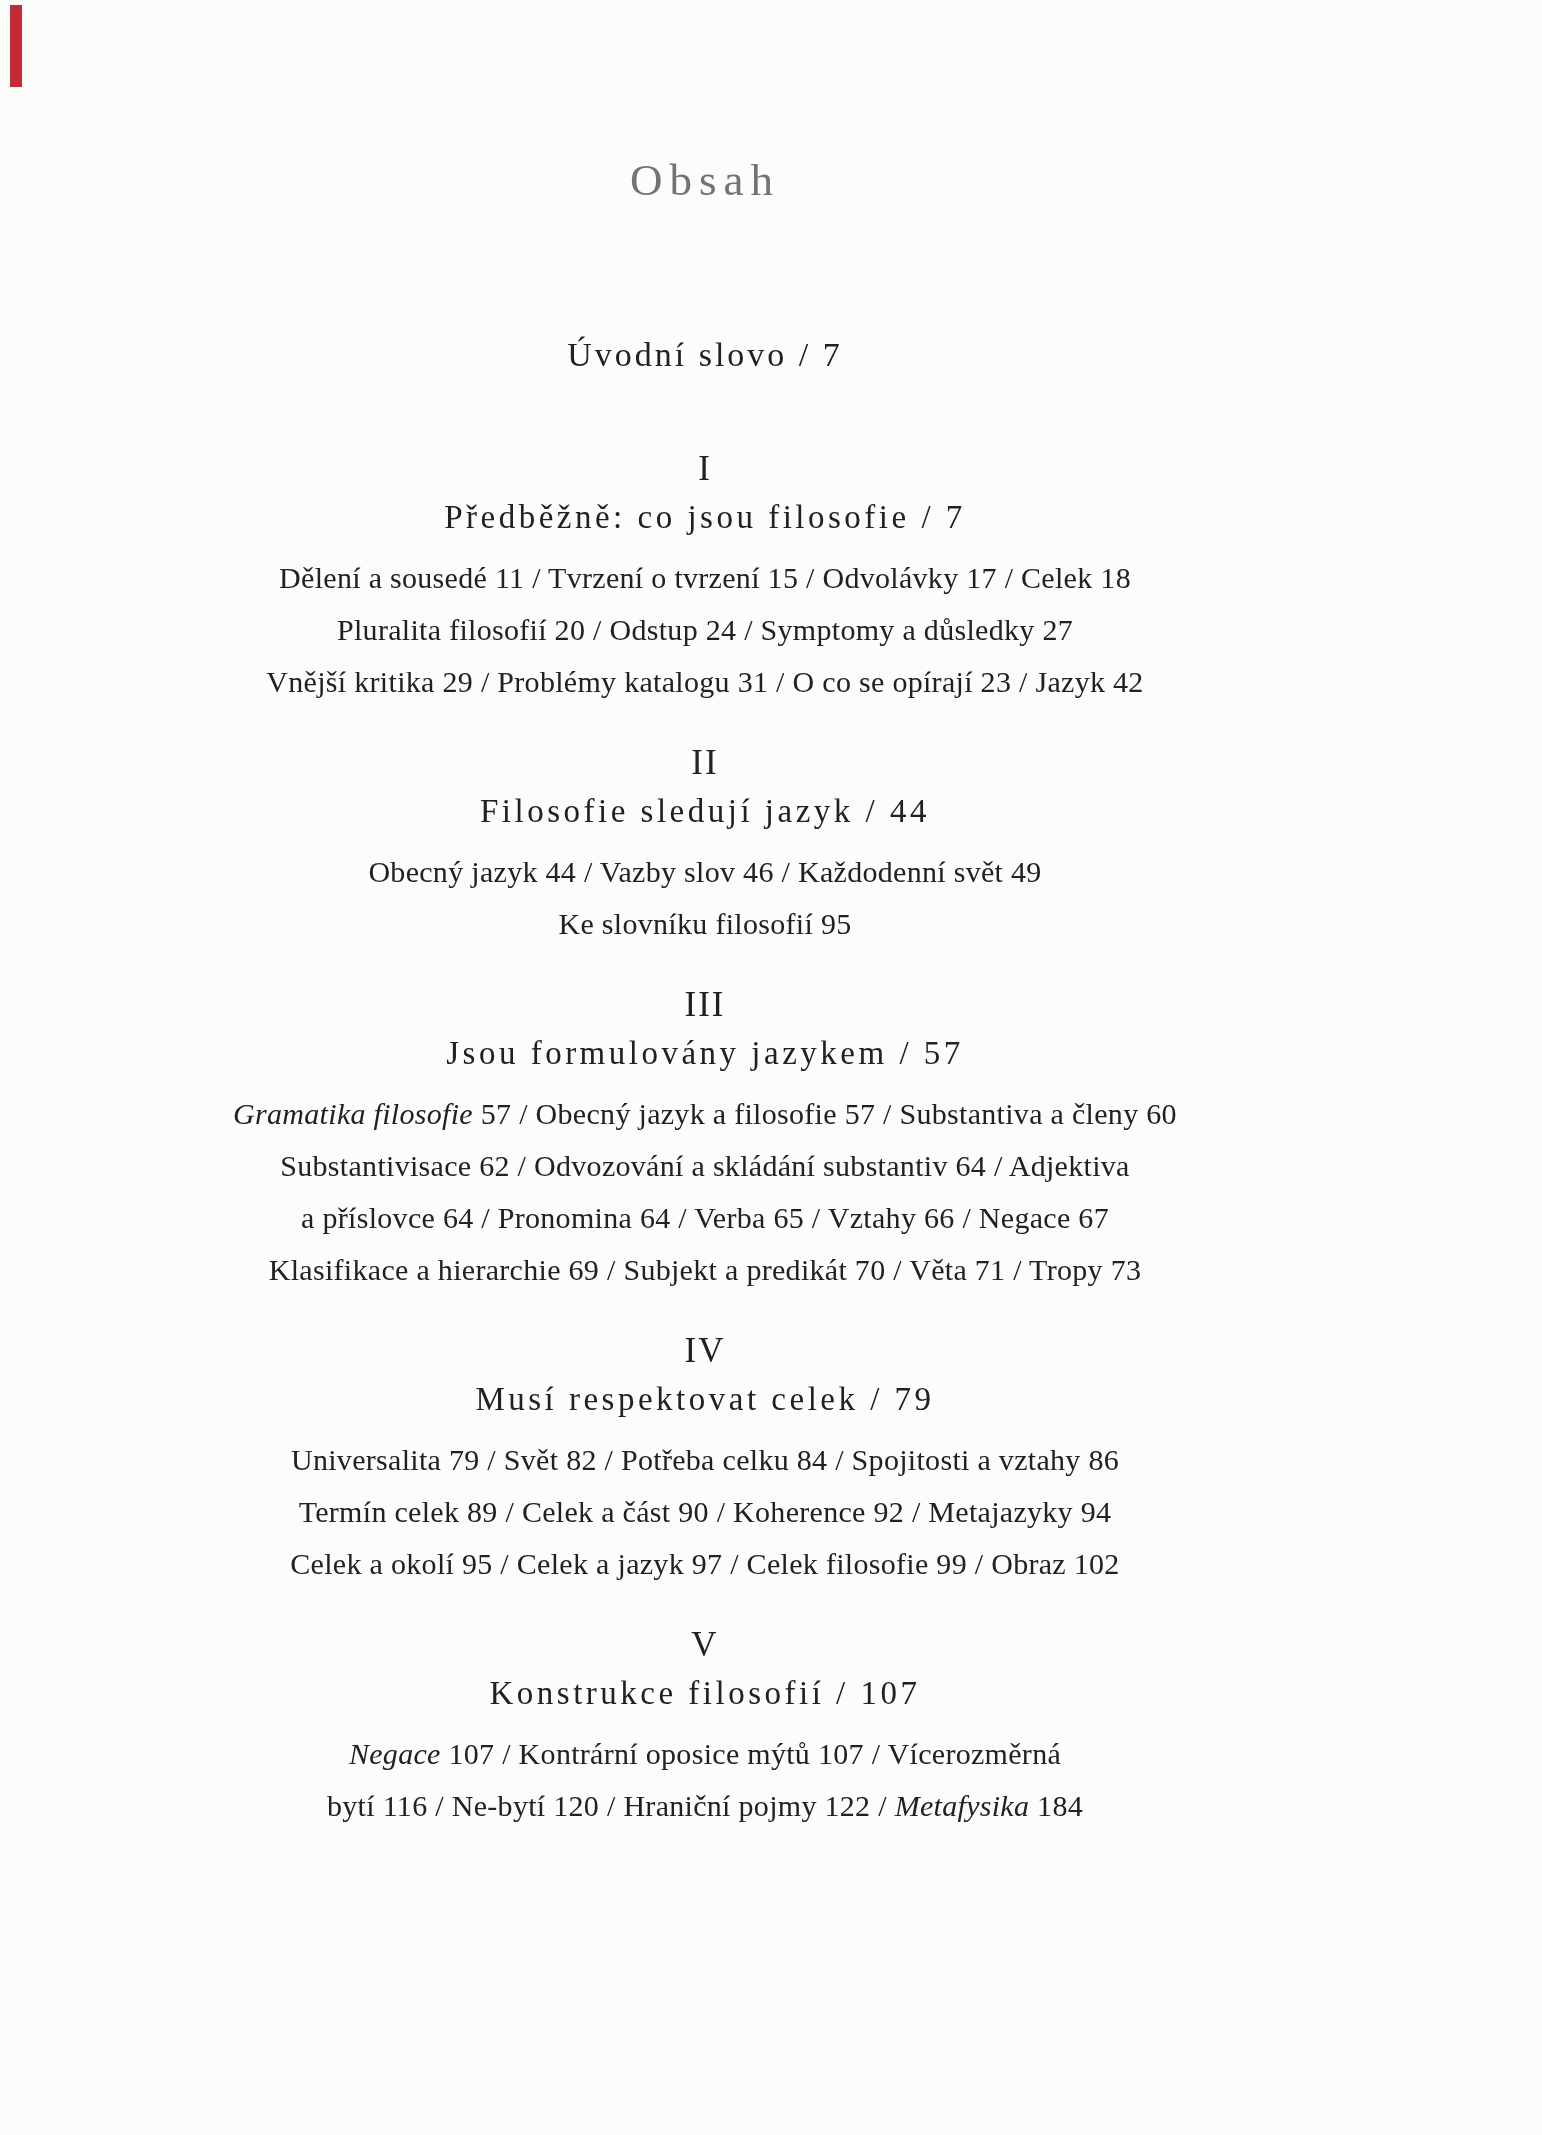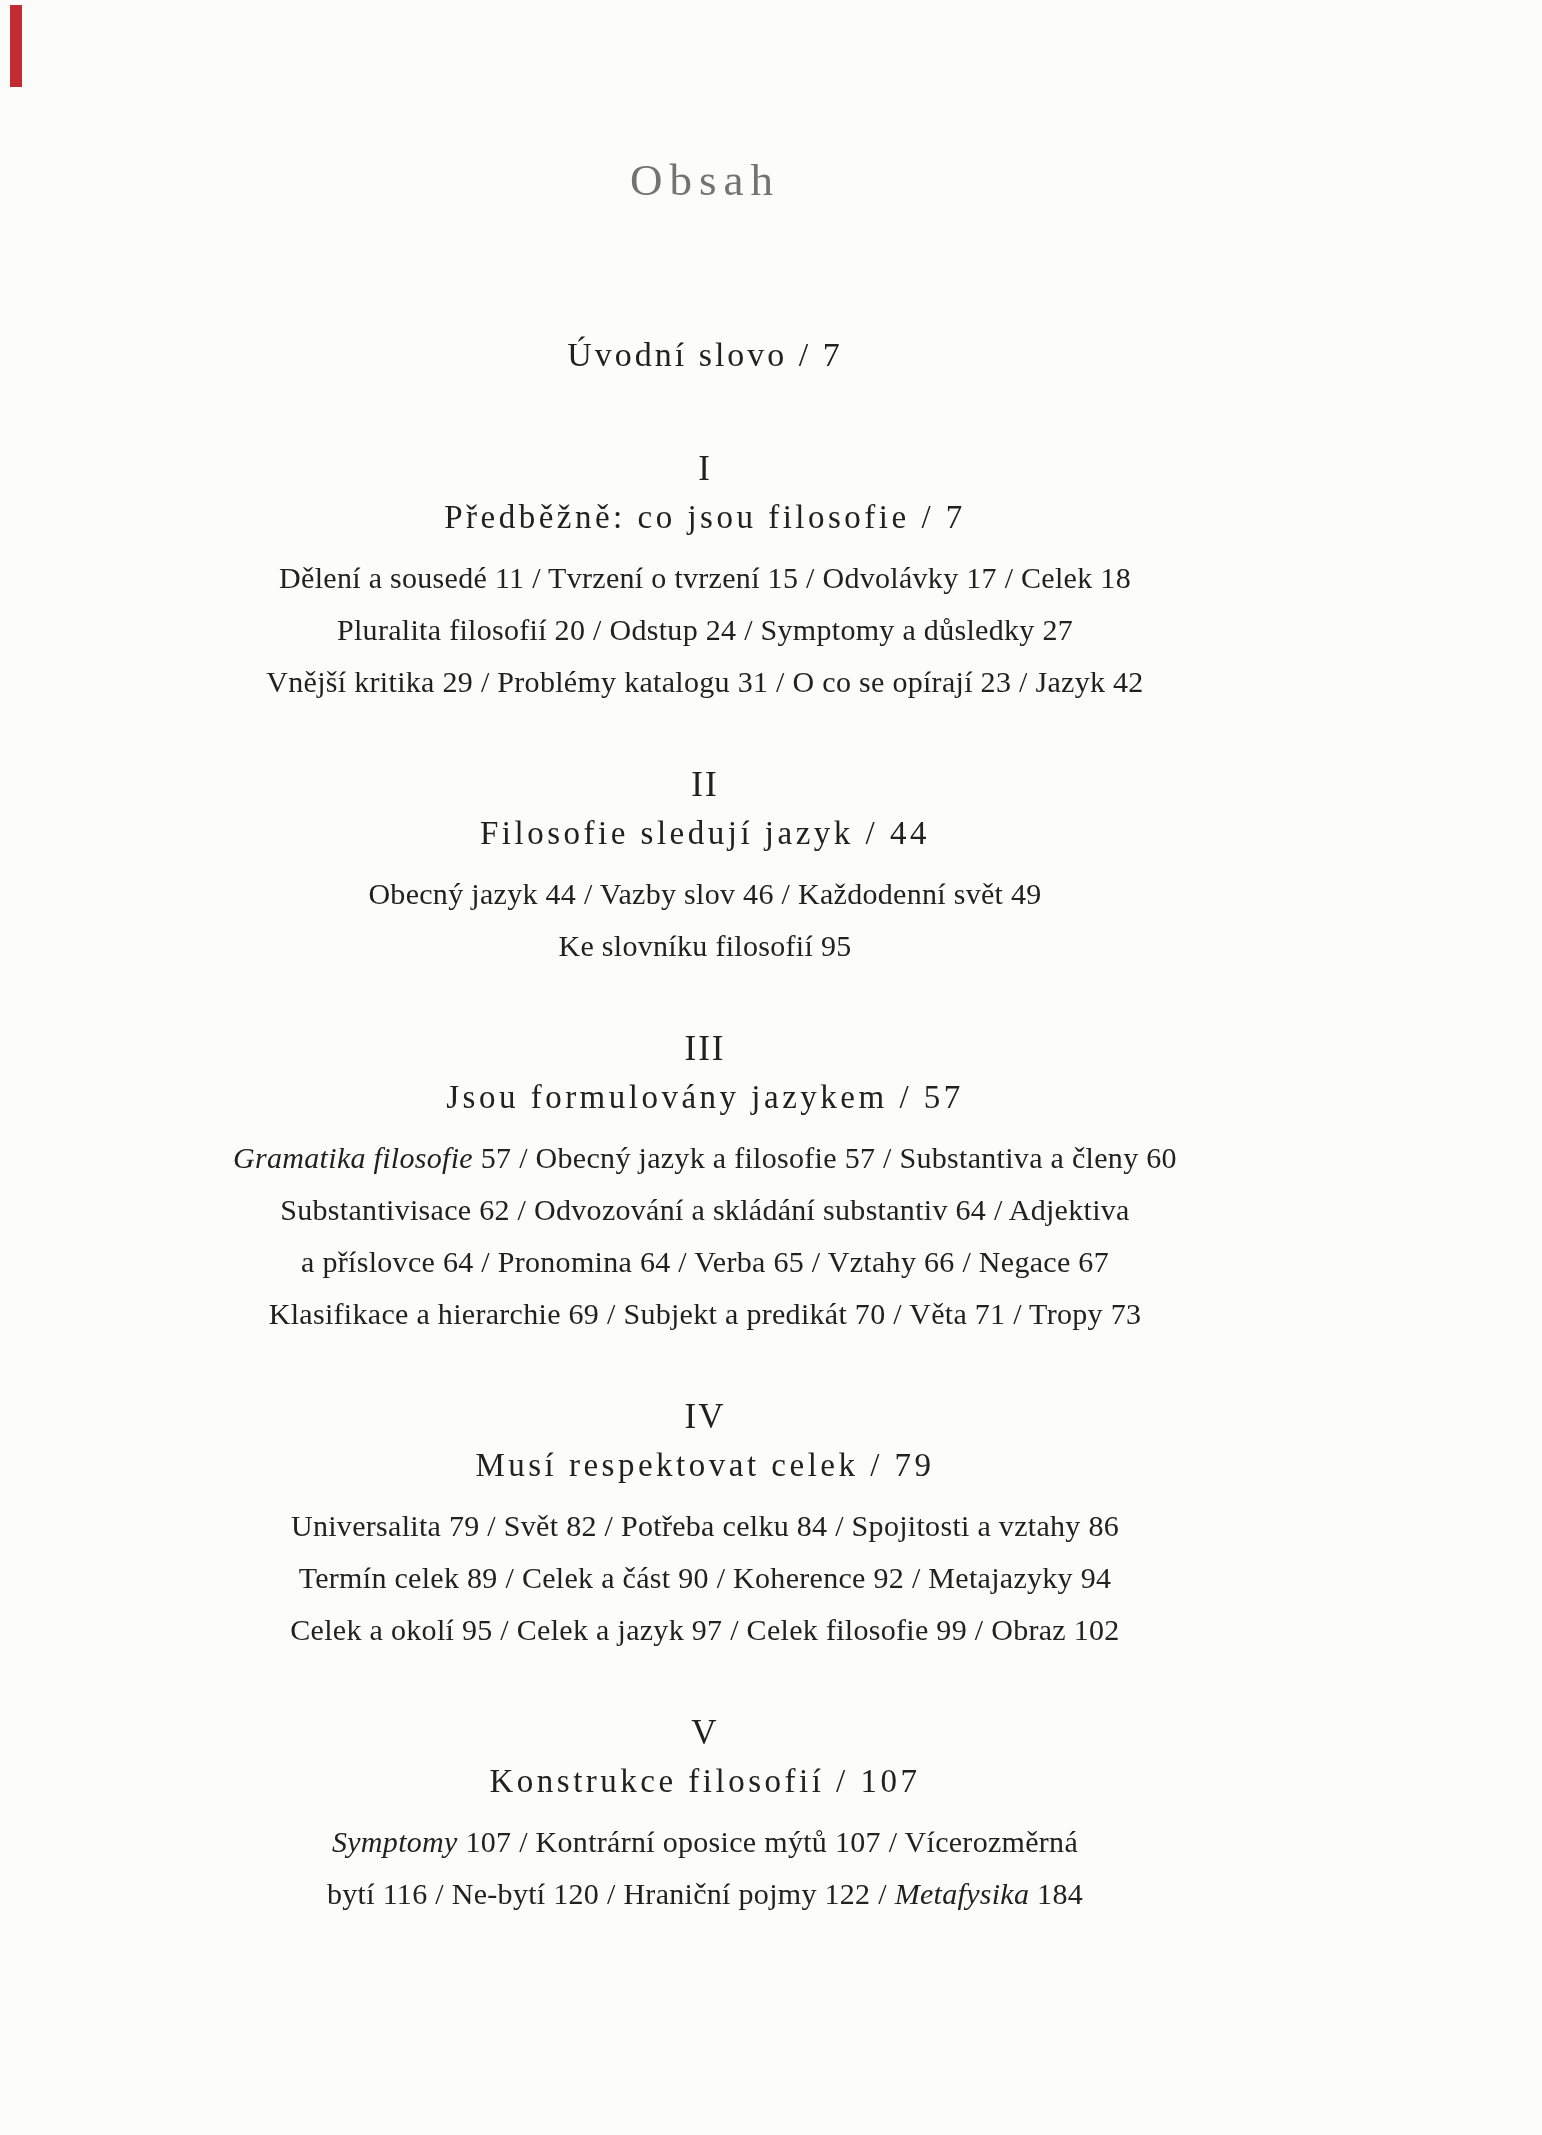--- a/index.html
+++ b/index.html
@@ -43,21 +43,21 @@
     line-height: 52px;
     color: #737373;
   }
   .intro {
     margin-top: 126px;
     font-size: 34px;
     letter-spacing: 3px;
     line-height: 46px;
   }
   .section {
-    margin-top: 54px;
+    margin-top: 32px;
   }
   .section:first-child {
     margin-top: 68px;
   }
   .roman {
     font-size: 35px;
     line-height: 46px;
     letter-spacing: 2px;
   }
   .heading {
@@ -123,19 +123,19 @@
             <div class="line"><span>Universalita 79 / Svět 82 / Potřeba celku 84 / Spojitosti a vztahy 86</span></div>
             <div class="line"><span>Termín celek 89 / Celek a část 90 / Koherence 92 / Metajazyky 94</span></div>
             <div class="line"><span>Celek a okolí 95 / Celek a jazyk 97 / Celek filosofie 99 / Obraz 102</span></div>
           </div>
   </div>
 
   <div class="section">
     <div class="roman">V</div>
     <div class="heading">Konstrukce filosofií / 107</div>
     <div class="lines">
-            <div class="line"><i>Symptomy</i><span> 107 / Kontrární oposice mýtů 107 / Vícerozměrná</span></div>
+            <div class="line"><i>Negace</i><span> 107 / Kontrární oposice mýtů 107 / Vícerozměrná</span></div>
             <div class="line"><span>bytí 116 / Ne-bytí 120 / Hraniční pojmy 122 / </span><i>Metafysika</i><span> 184</span></div>
           </div>
   </div>
 </div>
   </div>
 </div>
 
 </body></html>

